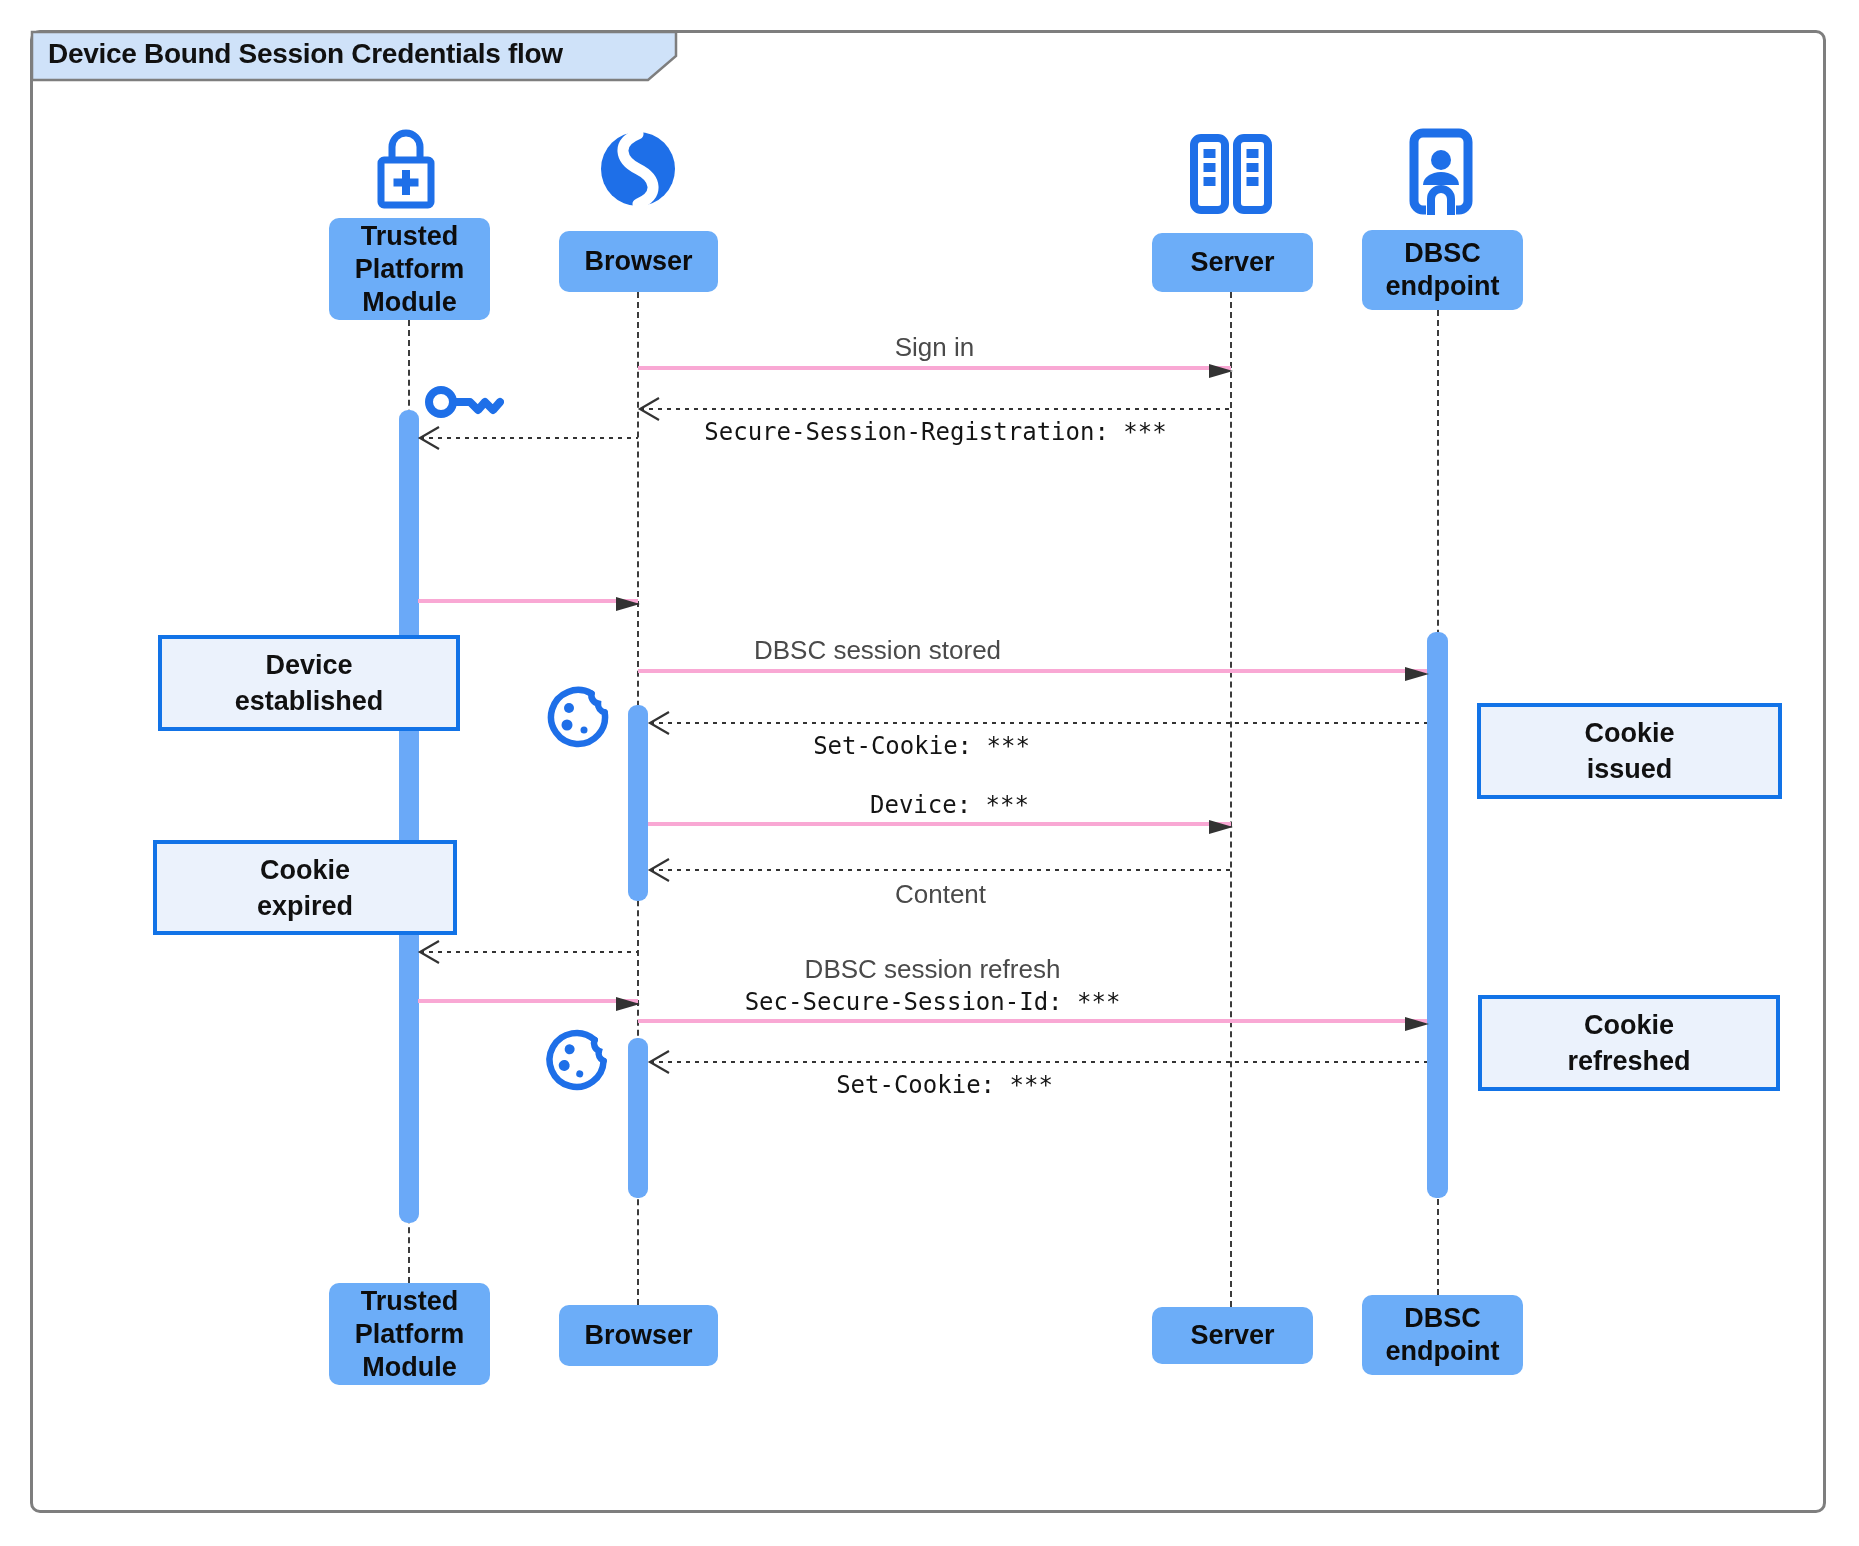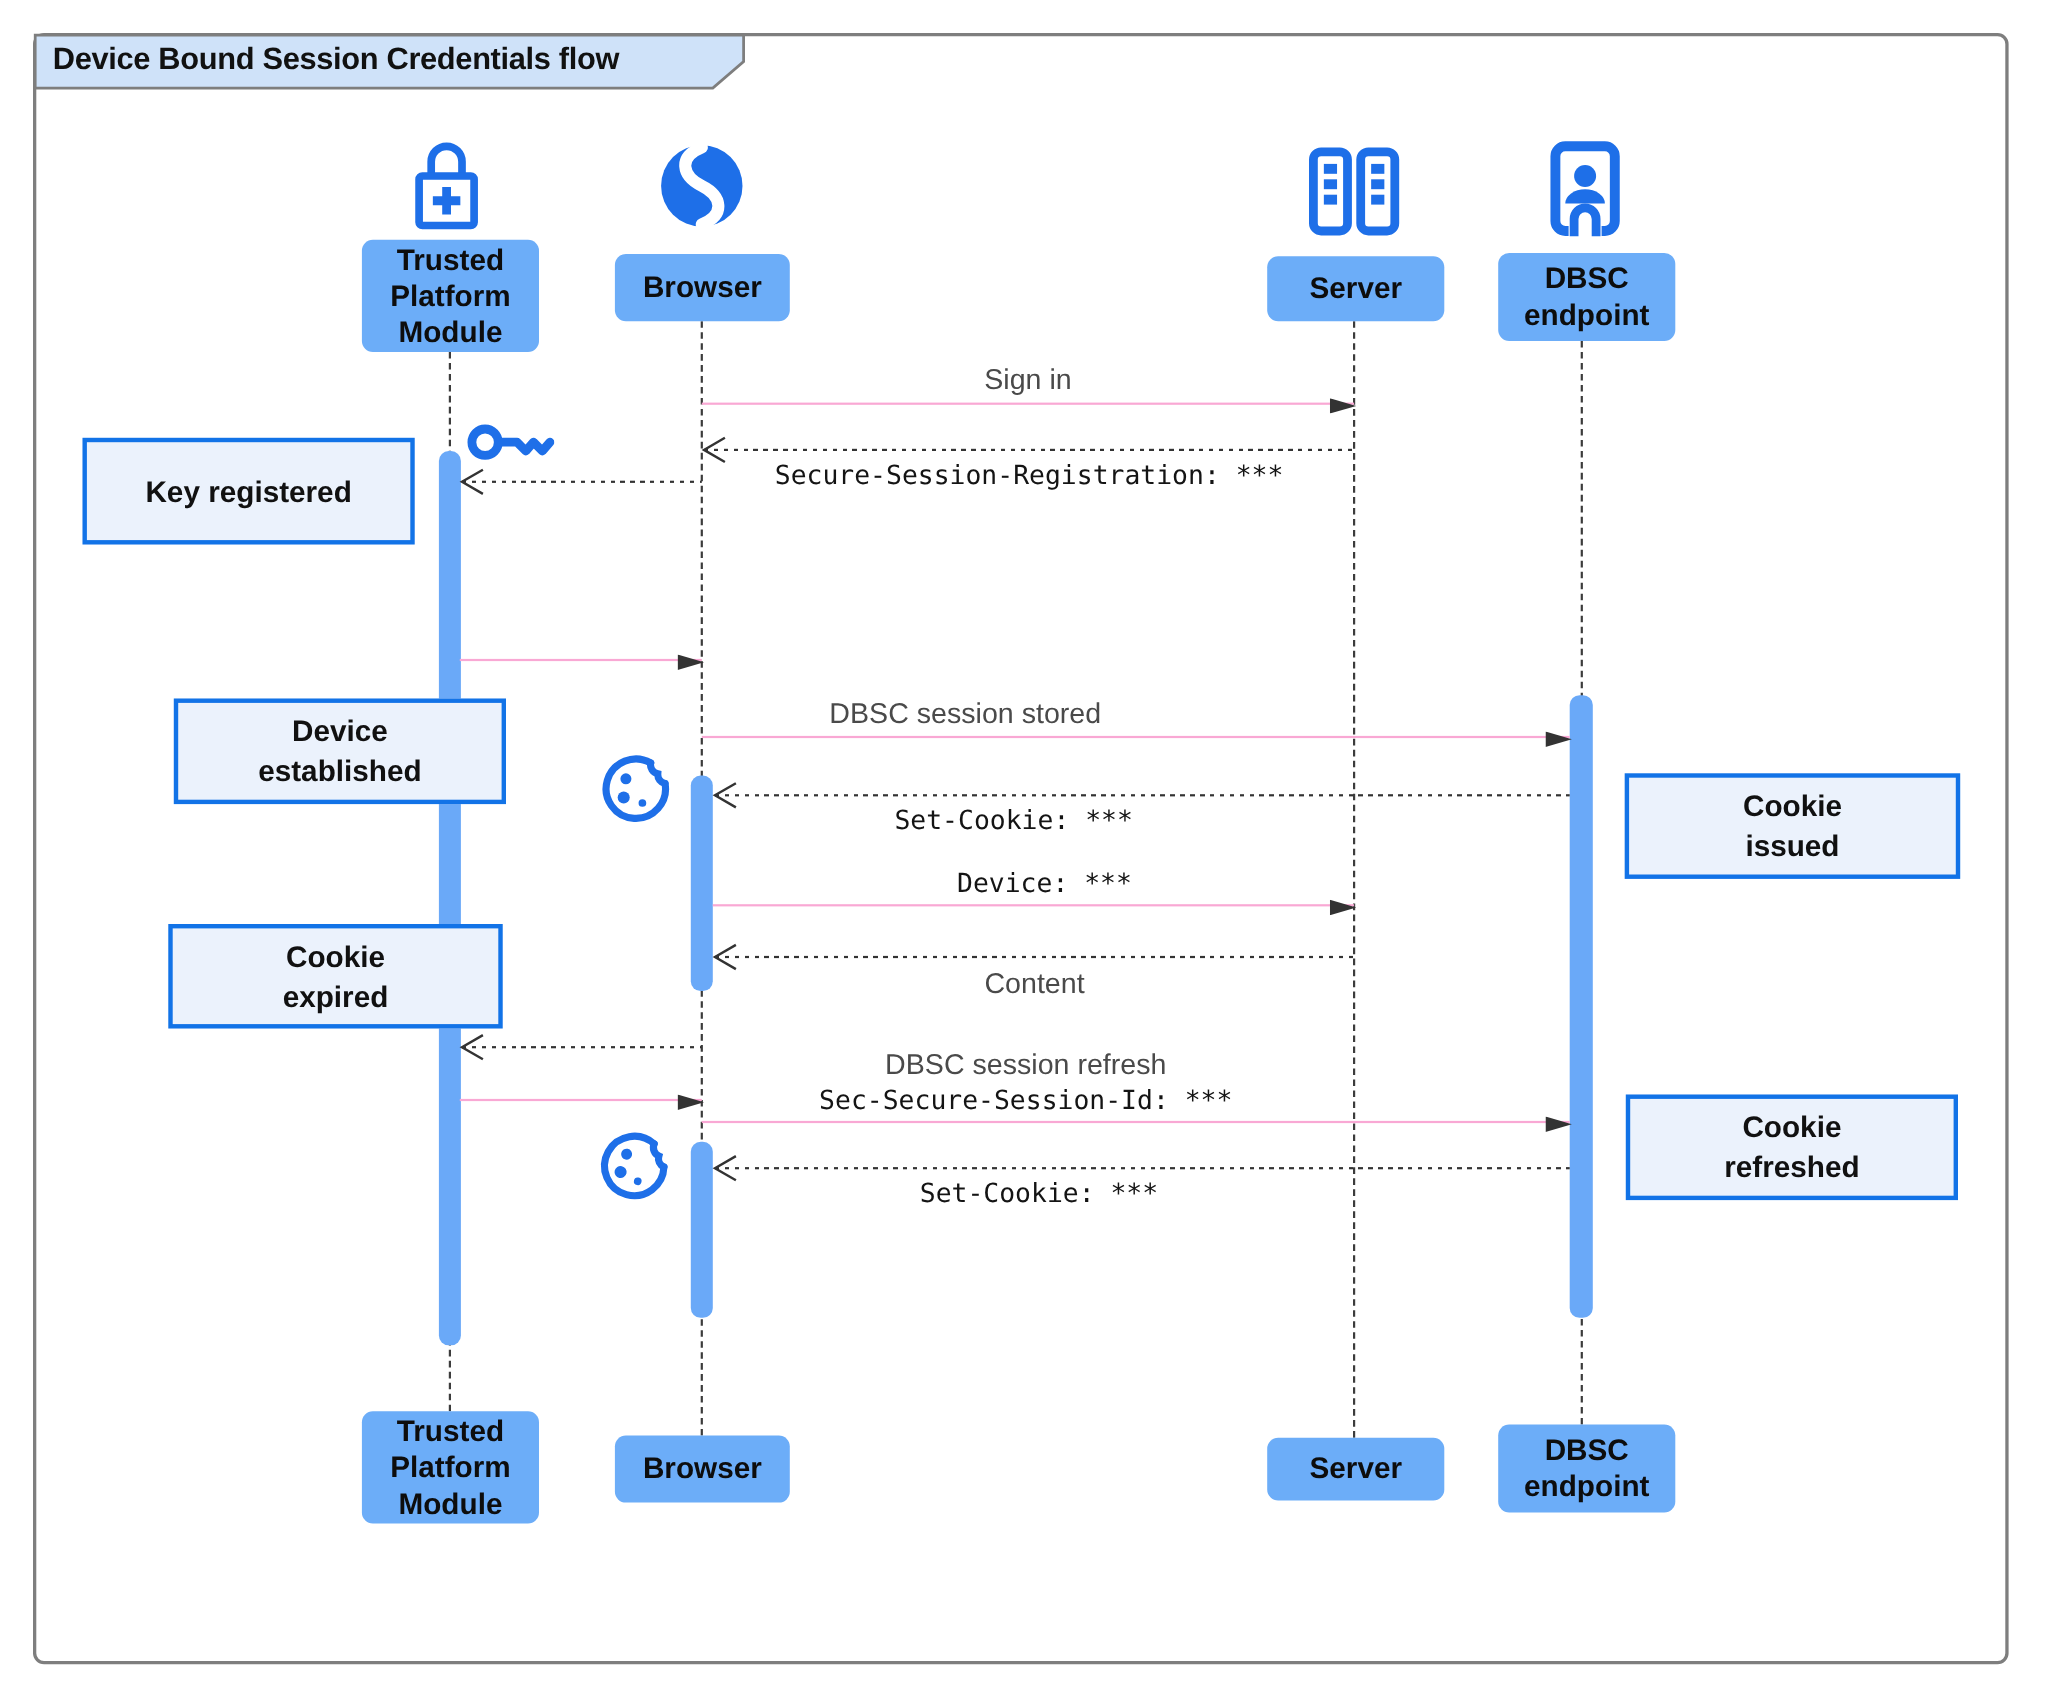--- a/index.html
+++ b/index.html
@@ -12,21 +12,21 @@
          letter-spacing:-0.3px;z-index:10;white-space:nowrap;}
   .lifeline{position:absolute;width:0;border-left:2px dashed #3c3c3c;z-index:1;}
   .bar{position:absolute;background:#6aa9f8;border-radius:9px;z-index:2;}
   .note{position:absolute;background:#ebf2fc;border:4px solid #1273e7;box-sizing:border-box;
         display:flex;flex-direction:column;align-items:center;justify-content:center;
         font-size:27px;font-weight:bold;color:#111;line-height:36px;text-align:center;z-index:4;}
   .pbox{position:absolute;background:#6cadf8;border-radius:10px;box-sizing:border-box;
         display:flex;flex-direction:column;align-items:center;justify-content:center;
         font-size:27px;font-weight:bold;color:#0d0d0d;line-height:33px;text-align:center;z-index:5;}
   .icon{position:absolute;z-index:5;}
-  .msg{position:absolute;height:0;border-top:2px solid #f9a8d4;z-index:3;}
+  .msg{position:absolute;height:0;border-top:4px solid #f9a8d4;z-index:3;}
   .msg.dashed{border-top:none;height:2px;
         background:repeating-linear-gradient(90deg,#333 0 4px,transparent 4px 9px);}
   .ah-fill{position:absolute;right:-2px;top:-6px;}
   .ah-open{position:absolute;left:-3px;top:-12px;}
   .lbl{position:absolute;left:50%;white-space:nowrap;}
   .above{bottom:7px;transform:translateX(-50%);}
   .above2{bottom:40px;transform:translateX(-50%);}
   .below{top:10px;transform:translateX(-50%);}
   .sans{font-size:26px;color:#4a4a4a;}
   .mono{font-family:"DejaVu Sans Mono",monospace;font-size:24px;color:#141414;}
@@ -126,23 +126,20 @@
     <span>Browser</span>
   </div>
   <div class="pbox" style="left:1152px;top:1307px;width:161px;height:57px;">
     <span>Server</span>
   </div>
   <div class="pbox" style="left:1362px;top:1295px;width:161px;height:80px;">
     <span>DBSC</span>
     <span>endpoint</span>
   </div>
 
-  <div class="note" style="left:75px;top:398px;width:302px;height:97px;">
-    <span>Key registered</span>
-  </div>
   <div class="note" style="left:158px;top:635px;width:302px;height:96px;">
     <span>Device</span>
     <span>established</span>
   </div>
   <div class="note" style="left:153px;top:840px;width:304px;height:95px;">
     <span>Cookie</span>
     <span>expired</span>
   </div>
   <div class="note" style="left:1477px;top:703px;width:305px;height:96px;">
     <span>Cookie</span>

